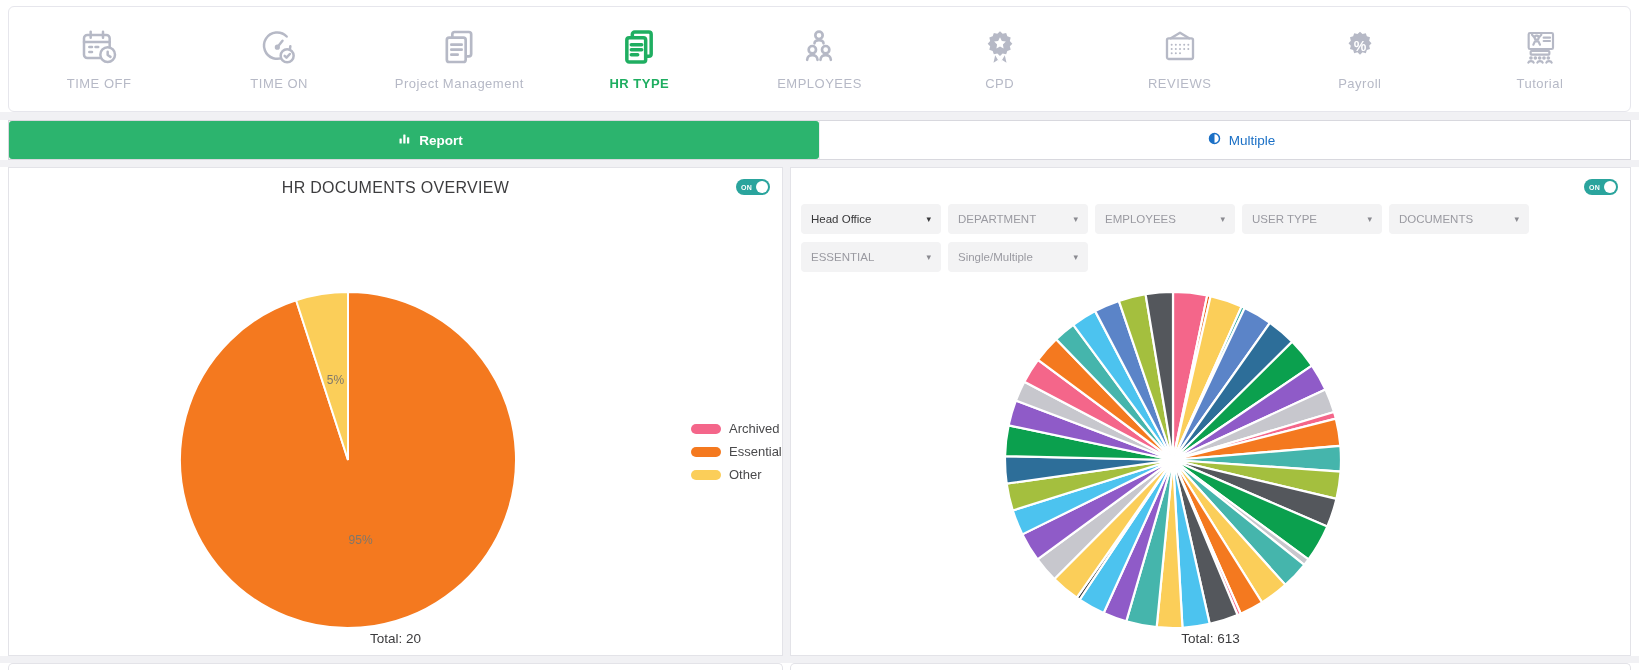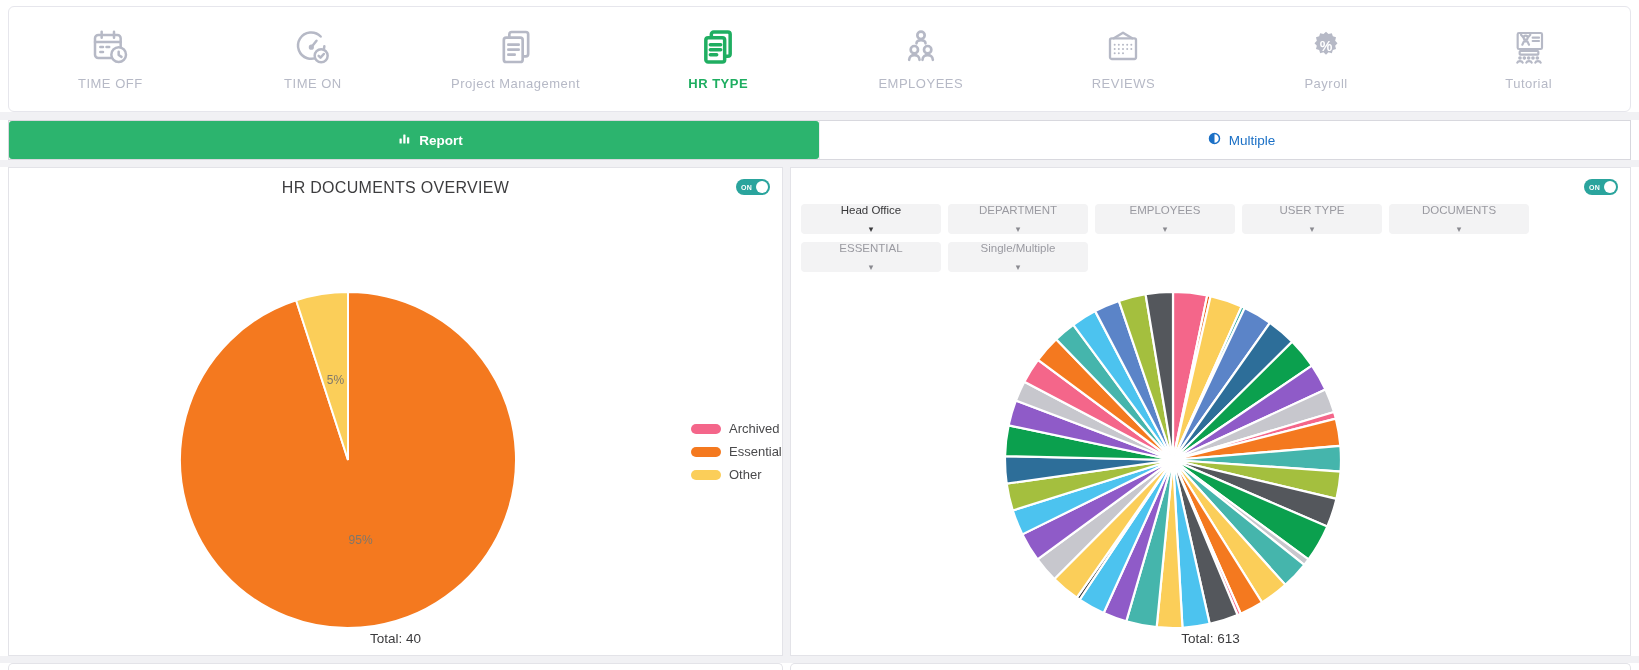--- a/index.html
+++ b/index.html
@@ -56,21 +56,21 @@
   .legend-swatch { width: 30px; height: 10px; border-radius: 5px; flex: none; }
   .legend-label { font-size: 13px; color: #4a4a4c; }
 
   .total { position: absolute; left: 0; width: 100%; bottom: 9px; text-align: center;
     font-size: 13.5px; color: #3b3b3d; }
 
   .filters { position: absolute; left: 10px; top: 36px; width: 820px; }
   .filter-row { display: flex; margin-bottom: 8px; }
   .filter { width: 140px; height: 30px; background: #f3f3f4; border-radius: 4px;
     margin-right: 7px; display: flex; align-items: center; justify-content: space-between;
-    padding: 0 10px; font-size: 11.5px; color: #9a9aa1; cursor: pointer; flex-direction: column; }
+    padding: 0 10px; font-size: 11.5px; color: #9a9aa1; cursor: pointer; }
   .filter .caret { font-size: 9px; color: #8a8a90; }
   .filter.selected { color: #38383a; }
   .filter.selected .caret { color: #3a3a3c; }
 
   .next-card { position: absolute; top: 663px; height: 10px; background: #fff;
     border: 1px solid #e3e3e8; border-bottom: none; border-radius: 5px 5px 0 0; }
   #next-left { left: 8px; width: 775px; }
   #next-right { left: 790px; width: 841px; }
 </style>
 </head>
@@ -140,20 +140,31 @@
           <svg viewBox="0 0 24 24" width="40" height="40" fill="none" stroke="currentColor" stroke-width="1.6" stroke-linecap="round" stroke-linejoin="round">
             <circle cx="12" cy="5" r="2.2"></circle>
             <path d="M9.3 9.8 C9.3 7.2 14.7 7.2 14.7 9.8"></path>
             <circle cx="8" cy="13.6" r="2.2"></circle>
             <path d="M4.9 19.7 C4.9 15.9 11.1 15.9 11.1 19.7"></path>
             <circle cx="16" cy="13.6" r="2.2"></circle>
             <path d="M12.9 19.7 C12.9 15.9 19.1 15.9 19.1 19.7"></path>
           </svg>
         </span>
         <div class="nav-label">EMPLOYEES</div>
+      </div>
+      <div class="nav-item">
+        <span class="nav-icon">
+          <svg viewBox="0 0 24 24" width="40" height="40" fill="currentColor" stroke="none">
+            <path d="M12 2.6 l1.6 1.5 2.1-.5.7 2 2 .7-.5 2.1 1.5 1.6-1.5 1.6.5 2.1-2 .7-.7 2-2.1-.5-1.6 1.5-1.6-1.5-2.1.5-.7-2-2-.7.5-2.1-1.5-1.6 1.5-1.6-.5-2.1 2-.7.7-2 2.1.5z"></path>
+            <path d="M12 6.2 l1.1 2.2 2.4.35-1.75 1.7.4 2.4-2.15-1.15-2.15 1.15.4-2.4-1.75-1.7 2.4-.35z" fill="#fff"></path>
+            <path d="M9.1 16.9 L8.1 21.4 L10.7 19.8 L11.6 21.2 Z"></path>
+            <path d="M14.9 16.9 L15.9 21.4 L13.3 19.8 L12.4 21.2 Z"></path>
+          </svg>
+        </span>
+        <div class="nav-label">CPD</div>
       </div>
       <div class="nav-item">
         <span class="nav-icon">
           <svg viewBox="0 0 24 24" width="40" height="40" fill="none" stroke="currentColor" stroke-width="1.4" stroke-linecap="round" stroke-linejoin="round">
             <rect x="4.2" y="6.8" width="15.6" height="12.4" rx="1"></rect>
             <path d="M6.5 6.8 L12 3.4 L17.5 6.8"></path>
             <g fill="currentColor" stroke="none">
               <circle cx="7" cy="10.6" r=".6"></circle>
               <circle cx="9.5" cy="10.6" r=".6"></circle>
               <circle cx="12" cy="10.6" r=".6"></circle>
@@ -243,21 +254,21 @@
         </div>
         <div class="legend-row">
           <span class="legend-swatch" style="background: rgb(244, 121, 31);"></span>
           <span class="legend-label">Essential</span>
         </div>
         <div class="legend-row">
           <span class="legend-swatch" style="background: rgb(251, 206, 89);"></span>
           <span class="legend-label">Other</span>
         </div>
       </div>
-    <div class="total">Total: 40</div>
+    <div class="total">Total: 20</div>
   </section>
 
   <section class="panel panel-right">
     <div class="toggle">
       <span class="toggle-text">ON</span>
       <span class="toggle-knob"></span>
     </div>
     <div class="filters">
         <div class="filter-row">
           <div class="filter selected">

